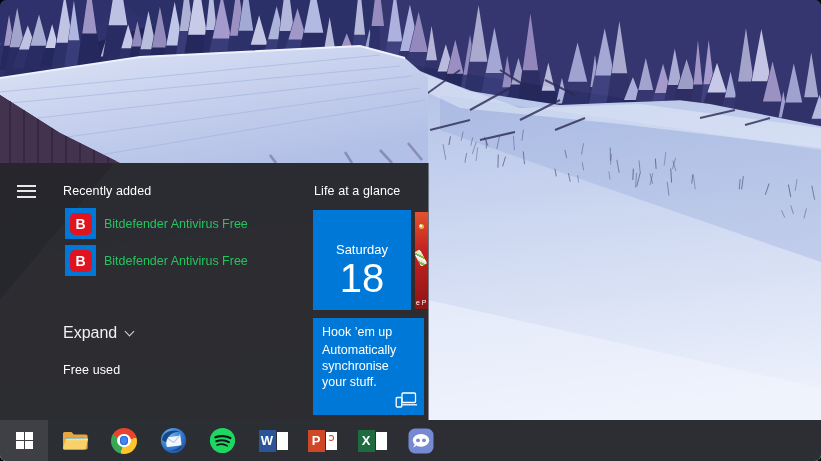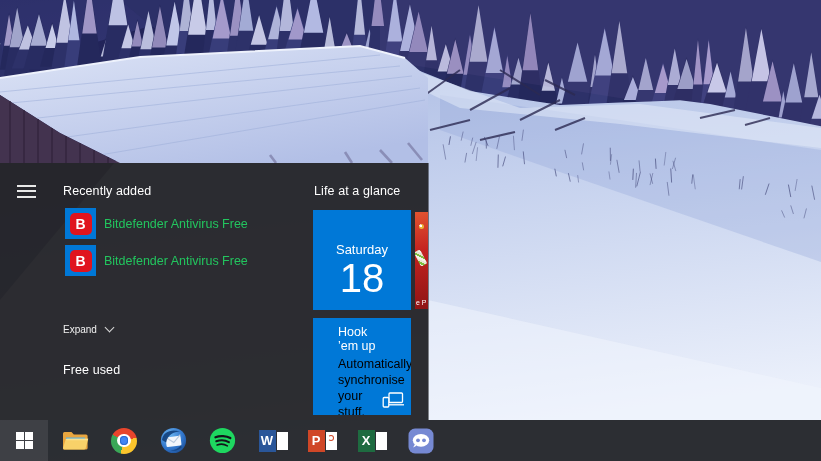--- a/index.html
+++ b/index.html
@@ -1,45 +1,45 @@
 <!DOCTYPE html>
 <html><head>
 <meta charset="utf-8">
 <style>
   html,body{margin:0;padding:0;background:#000;}
   .stage{position:relative;width:821px;height:461px;overflow:hidden;
-         font-family:"Liberation Sans",sans-serif;-webkit-font-smoothing:antialiased;}
+         font-family:"Liberation Sans",sans-serif;border-radius:6px;-webkit-font-smoothing:antialiased;}
   .stage *{box-sizing:border-box;}
   svg.wallpaper{position:absolute;left:0;top:0;width:821px;height:461px;display:block;}
 
   
   .start-menu{position:absolute;left:0;top:163px;width:428px;height:257px;
               background:rgba(38,38,42,0.97);color:#fff;
               box-shadow:1px 0 0 rgba(0,0,0,.45);}
   .hamburger{position:absolute;left:17px;top:22px;width:19px;height:13px;cursor:pointer;}
   .hamburger i{display:block;height:2px;background:#e8e8e8;margin-bottom:3.4px;}
   .sec-header{position:absolute;font-size:12.5px;color:#fff;letter-spacing:.1px;}
   .app-row{position:absolute;left:65px;display:flex;align-items:center;width:280px;height:31px;cursor:pointer;}
   .app-row .tile-ico{width:31px;height:31px;flex:0 0 31px;display:flex;align-items:center;justify-content:center;background:#0078d7;}
   .app-row .tile-ico.dark{background:#3a3a3e;}
   .app-row .app-label{margin-left:8px;font-size:12.5px;color:#22c55e;white-space:nowrap;}
   .bd-badge{width:22px;height:22px;border-radius:5px;background:#e0141e;color:#fff;
             display:flex;align-items:center;justify-content:center;font-weight:bold;font-size:14px;}
-  .expand-row{position:absolute;left:63px;top:161px;display:flex;align-items:center;font-size:10px;color:#f0f0f0;cursor:pointer;}
+  .expand-row{position:absolute;left:63px;top:161px;display:flex;align-items:center;font-size:16px;color:#f0f0f0;cursor:pointer;}
   .chev{display:inline-block;width:7px;height:7px;border-right:1.6px solid #d8d8d8;border-bottom:1.6px solid #d8d8d8;
         transform:rotate(45deg);margin-left:9px;margin-top:-4px;}
 
   
   .tile{position:absolute;background:#0078d7;cursor:pointer;overflow:hidden;}
   .tile-cal{left:313px;top:47px;width:98px;height:100px;text-align:center;color:#fff;}
   .tile-cal .dayname{margin-top:32px;font-size:13px;}
   .tile-cal .daynum{font-size:40px;font-weight:300;line-height:1.05;}
-  .tile-sync{left:313px;top:155px;width:98px;height:97px;padding:7px 25px;color:#fff;}
+  .tile-sync{left:313px;top:155px;width:111px;height:97px;padding:7px 9px;color:#fff;}
   .tile-sync .t-title{font-size:12.5px;font-weight:400;margin-bottom:3px;}
-  .tile-sync .t-body{font-size:12.5px;line-height:1.28;color:#000000;}
+  .tile-sync .t-body{font-size:12.5px;line-height:1.28;color:#ffffff;}
   .tile-sync svg{position:absolute;right:7px;bottom:6px;}
   .tile-red{left:415px;top:49px;width:13px;height:97px;
             background:linear-gradient(170deg,#e25430 0%,#c42320 40%,#8e1414 100%);}
   .tile-red .frag{position:absolute;left:1px;bottom:3px;font-size:7px;color:#fff;white-space:nowrap;}
   .candy{position:absolute;left:2px;top:38px;width:7px;height:16px;transform:rotate(-28deg);
          background:repeating-linear-gradient(55deg,#f3f3e9 0 2px,#7fbf3f 2px 4px,#e8e4d2 4px 6px);border-radius:2px;}
   .reddot{position:absolute;left:4px;top:12px;width:5px;height:5px;border-radius:50%;
           background:radial-gradient(circle at 35% 35%,#fff 0 30%,#e8b73a 32% 100%);}
 
   

